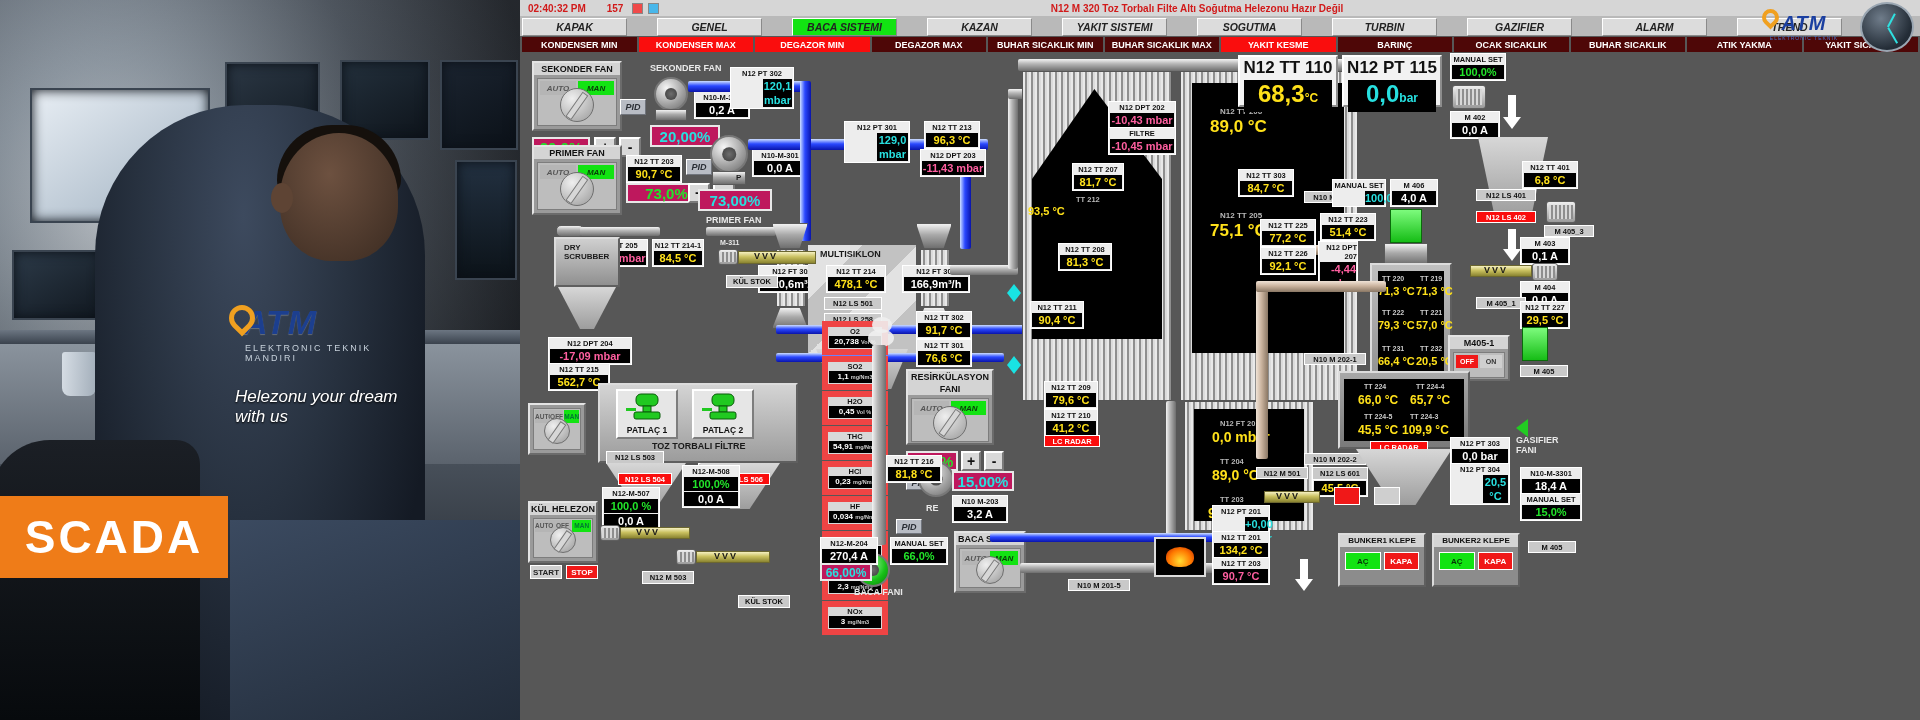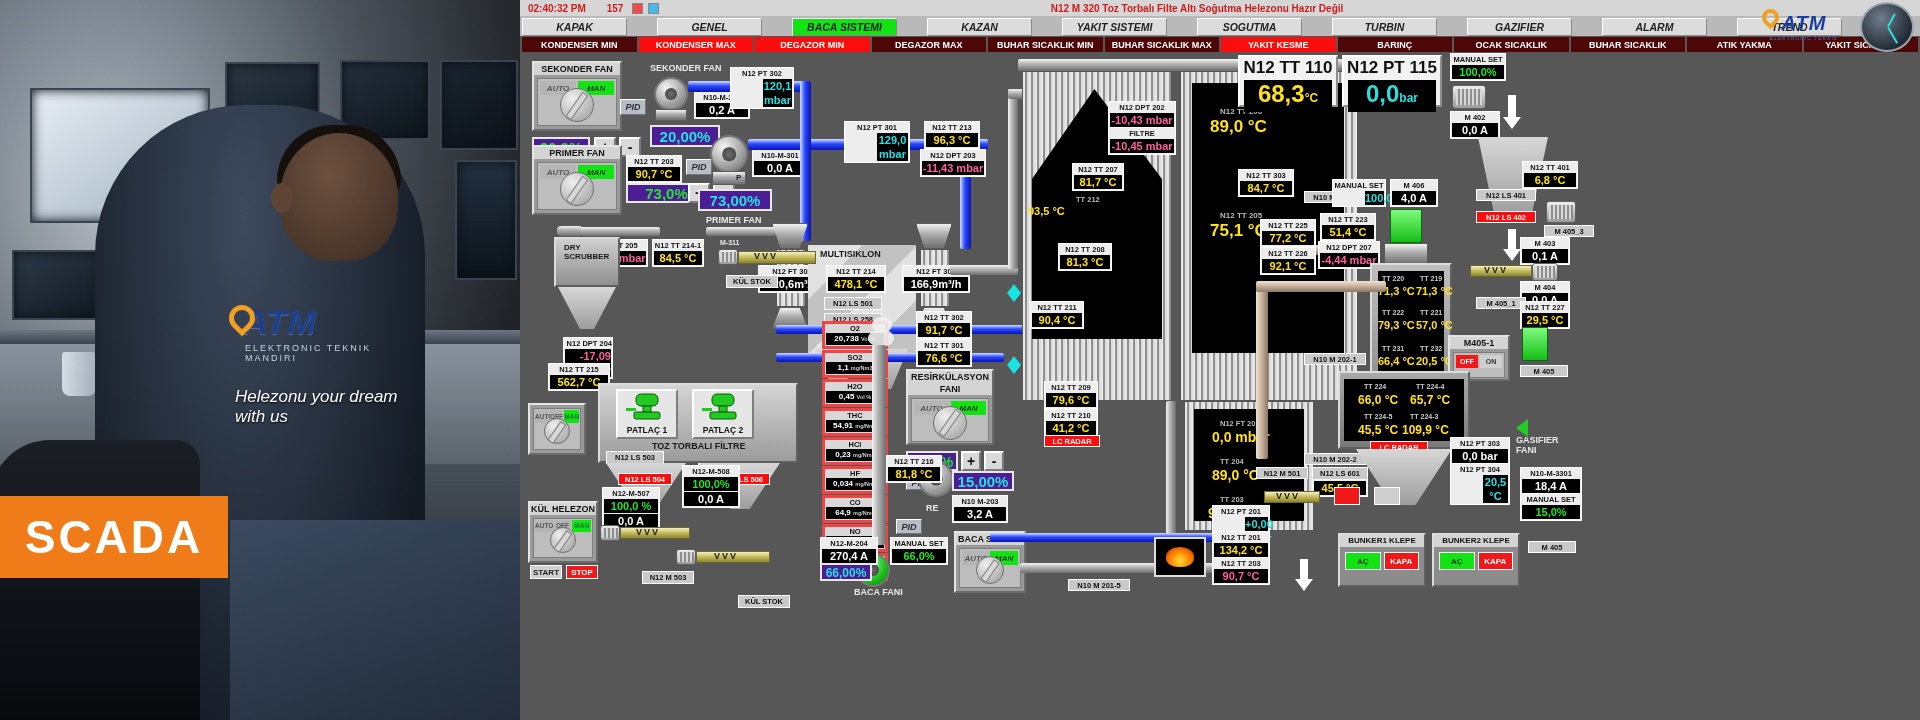--- a/index.html
+++ b/index.html
@@ -138,21 +138,21 @@
   .st-auto { left:2px; background:#b5b5b5; color:#555; }
   .st-man { right:2px; background:#12e312; color:#0a3b0a; }
   .knob { position:absolute; left:50%; top:56%; transform:translate(-50%,-50%);
     width:34px; height:34px; border-radius:50%;
     background:radial-gradient(circle at 35% 30%, #efefef, #9a9a9a);
     border:1px solid #6f6f6f; }
   .knob:after { content:""; position:absolute; left:50%; top:6%; width:5px;
     height:86%; background:#d7d7d7; border:1px solid #7a7a7a;
     transform:translateX(-50%) rotate(35deg); }
 
-  .sp { position:absolute; background:#4c1d95; border:2px solid #e8e8e8;
+  .sp { position:absolute; background:#be185d; border:2px solid #e8e8e8;
     color:#22e52a; font-size:15px; font-weight:bold; text-align:center; }
   .sp.cy { color:#27e0e0; }
   .btn-sq { position:absolute; background:#d9d9d9; border:2px solid #fff;
     border-right-color:#7a7a7a; border-bottom-color:#7a7a7a;
     font-size:14px; font-weight:bold; color:#111; text-align:center; }
   .pid { position:absolute; background:#b8bcc4; border:1px solid #fff;
     border-right-color:#70747c; border-bottom-color:#70747c; font-size:9px;
     font-style:italic; font-weight:bold; color:#2b2f36; text-align:center; }
 
   
@@ -204,21 +204,21 @@
   .motor:before { content:""; position:absolute; left:8%; top:15%; width:84%; height:70%;
     background:repeating-linear-gradient(90deg,#d8d8d8 0 2px,#8e8e8e 2px 4px); }
 
   .valve { position:absolute; width:0; height:0; }
   .valve .vt { position:absolute; width:0; height:0; border-left:7px solid transparent;
     border-right:7px solid transparent; }
   .valve .up { border-bottom:9px solid #19e3e3; top:-9px; left:-7px; }
   .valve .dn { border-top:9px solid #19e3e3; top:0; left:-7px; }
 
   .emis { position:absolute; width:66px; }
-  .emis .row { border:3px solid #ef4444; background:#d8d8d8; margin-bottom:1px; }
+  .emis .row { border:6px solid #ef4444; background:#d8d8d8; margin-bottom:1px; }
   .emis .rn { font-size:7.5px; font-weight:bold; color:#111; text-align:center;
     line-height:9px; }
   .emis .rv { background:#000; color:#fff; font-size:8px; font-weight:bold;
     text-align:center; line-height:11px; margin:0 1px 1px; }
   .emis .rv u { font-size:5.5px; text-decoration:none; color:#ccc; }
 
   .panelbox { position:absolute; background:#8c8c8c; border:2px solid #dcdcdc;
     border-right-color:#5f5f5f; border-bottom-color:#5f5f5f; }
 
   .icoBox { position:absolute; background:#e6e6e6; border:2px solid #fff;
@@ -415,21 +415,21 @@
       <div class="tag" style="left:132px;top:186px;width:52px;">
         <span class="tl">N12 TT 214-1</span>
         <span class="tv">84,5 °C</span>
       </div>
       <div class="pipe" style="left:186px;top:174px;width:70px;height:9px;"></div>
       <div class="panelbox" style="left:34px;top:184px;width:66px;height:50px;background:linear-gradient(180deg,#cfcfcf,#909090);"></div>
       <div class="lbl dark" style="left:44px;top:190px;font-size:8px;white-space:pre;">DRY
 SCRUBBER</div>
       <div class="hopper" style="left:38px;top:234px;width:58px;height:42px;"></div>
 
-      <div class="tag" style="left:43px;top:284px;width:50px;text-align:right;">
+      <div class="tag" style="left:28px;top:284px;width:84px;">
         <span class="tl">N12 DPT 204</span>
         <span class="tv pk">-17,09 mbar</span>
       </div>
       <div class="tag" style="left:28px;top:310px;width:62px;">
         <span class="tl">N12 TT 215</span>
         <span class="tv">562,7 °C</span>
       </div>
 
       <div class="cyl" style="left:252px;top:170px;width:36px;height:26px;clip-path:polygon(0 0,100% 0,76% 100%,24% 100%);"></div>
       <div class="vessel" style="left:256px;top:196px;width:30px;height:58px;"></div>
@@ -753,21 +753,21 @@
         <span class="tv">84,7 °C</span>
       </div>
       <div class="plain" style="left:784px;top:138px;width:62px;height:12px;">N10 M 201-2</div>
       <div class="plain" style="left:784px;top:300px;width:62px;height:12px;">N10 M 202-1</div>
       <div class="plain" style="left:784px;top:400px;width:62px;height:12px;">N10 M 202-2</div>
 
       <div class="tag" style="left:800px;top:160px;width:56px;">
         <span class="tl">N12 TT 223</span>
         <span class="tv">51,4 °C</span>
       </div>
-      <div class="tag" style="left:798px;top:188px;width:62px;">
+      <div class="tag" style="left:798px;top:188px;width:40px;text-align:right;">
         <span class="tl">N12 DPT 207</span>
         <span class="tv pk">-4,44 mbar</span>
       </div>
 
       <div class="tag" style="left:812px;top:126px;width:54px;">
         <span class="tl">MANUAL  SET</span>
         <span class="tv cy">100,0%</span>
       </div>
       <div class="tag" style="left:870px;top:126px;width:48px;">
         <span class="tl">M 406</span>

